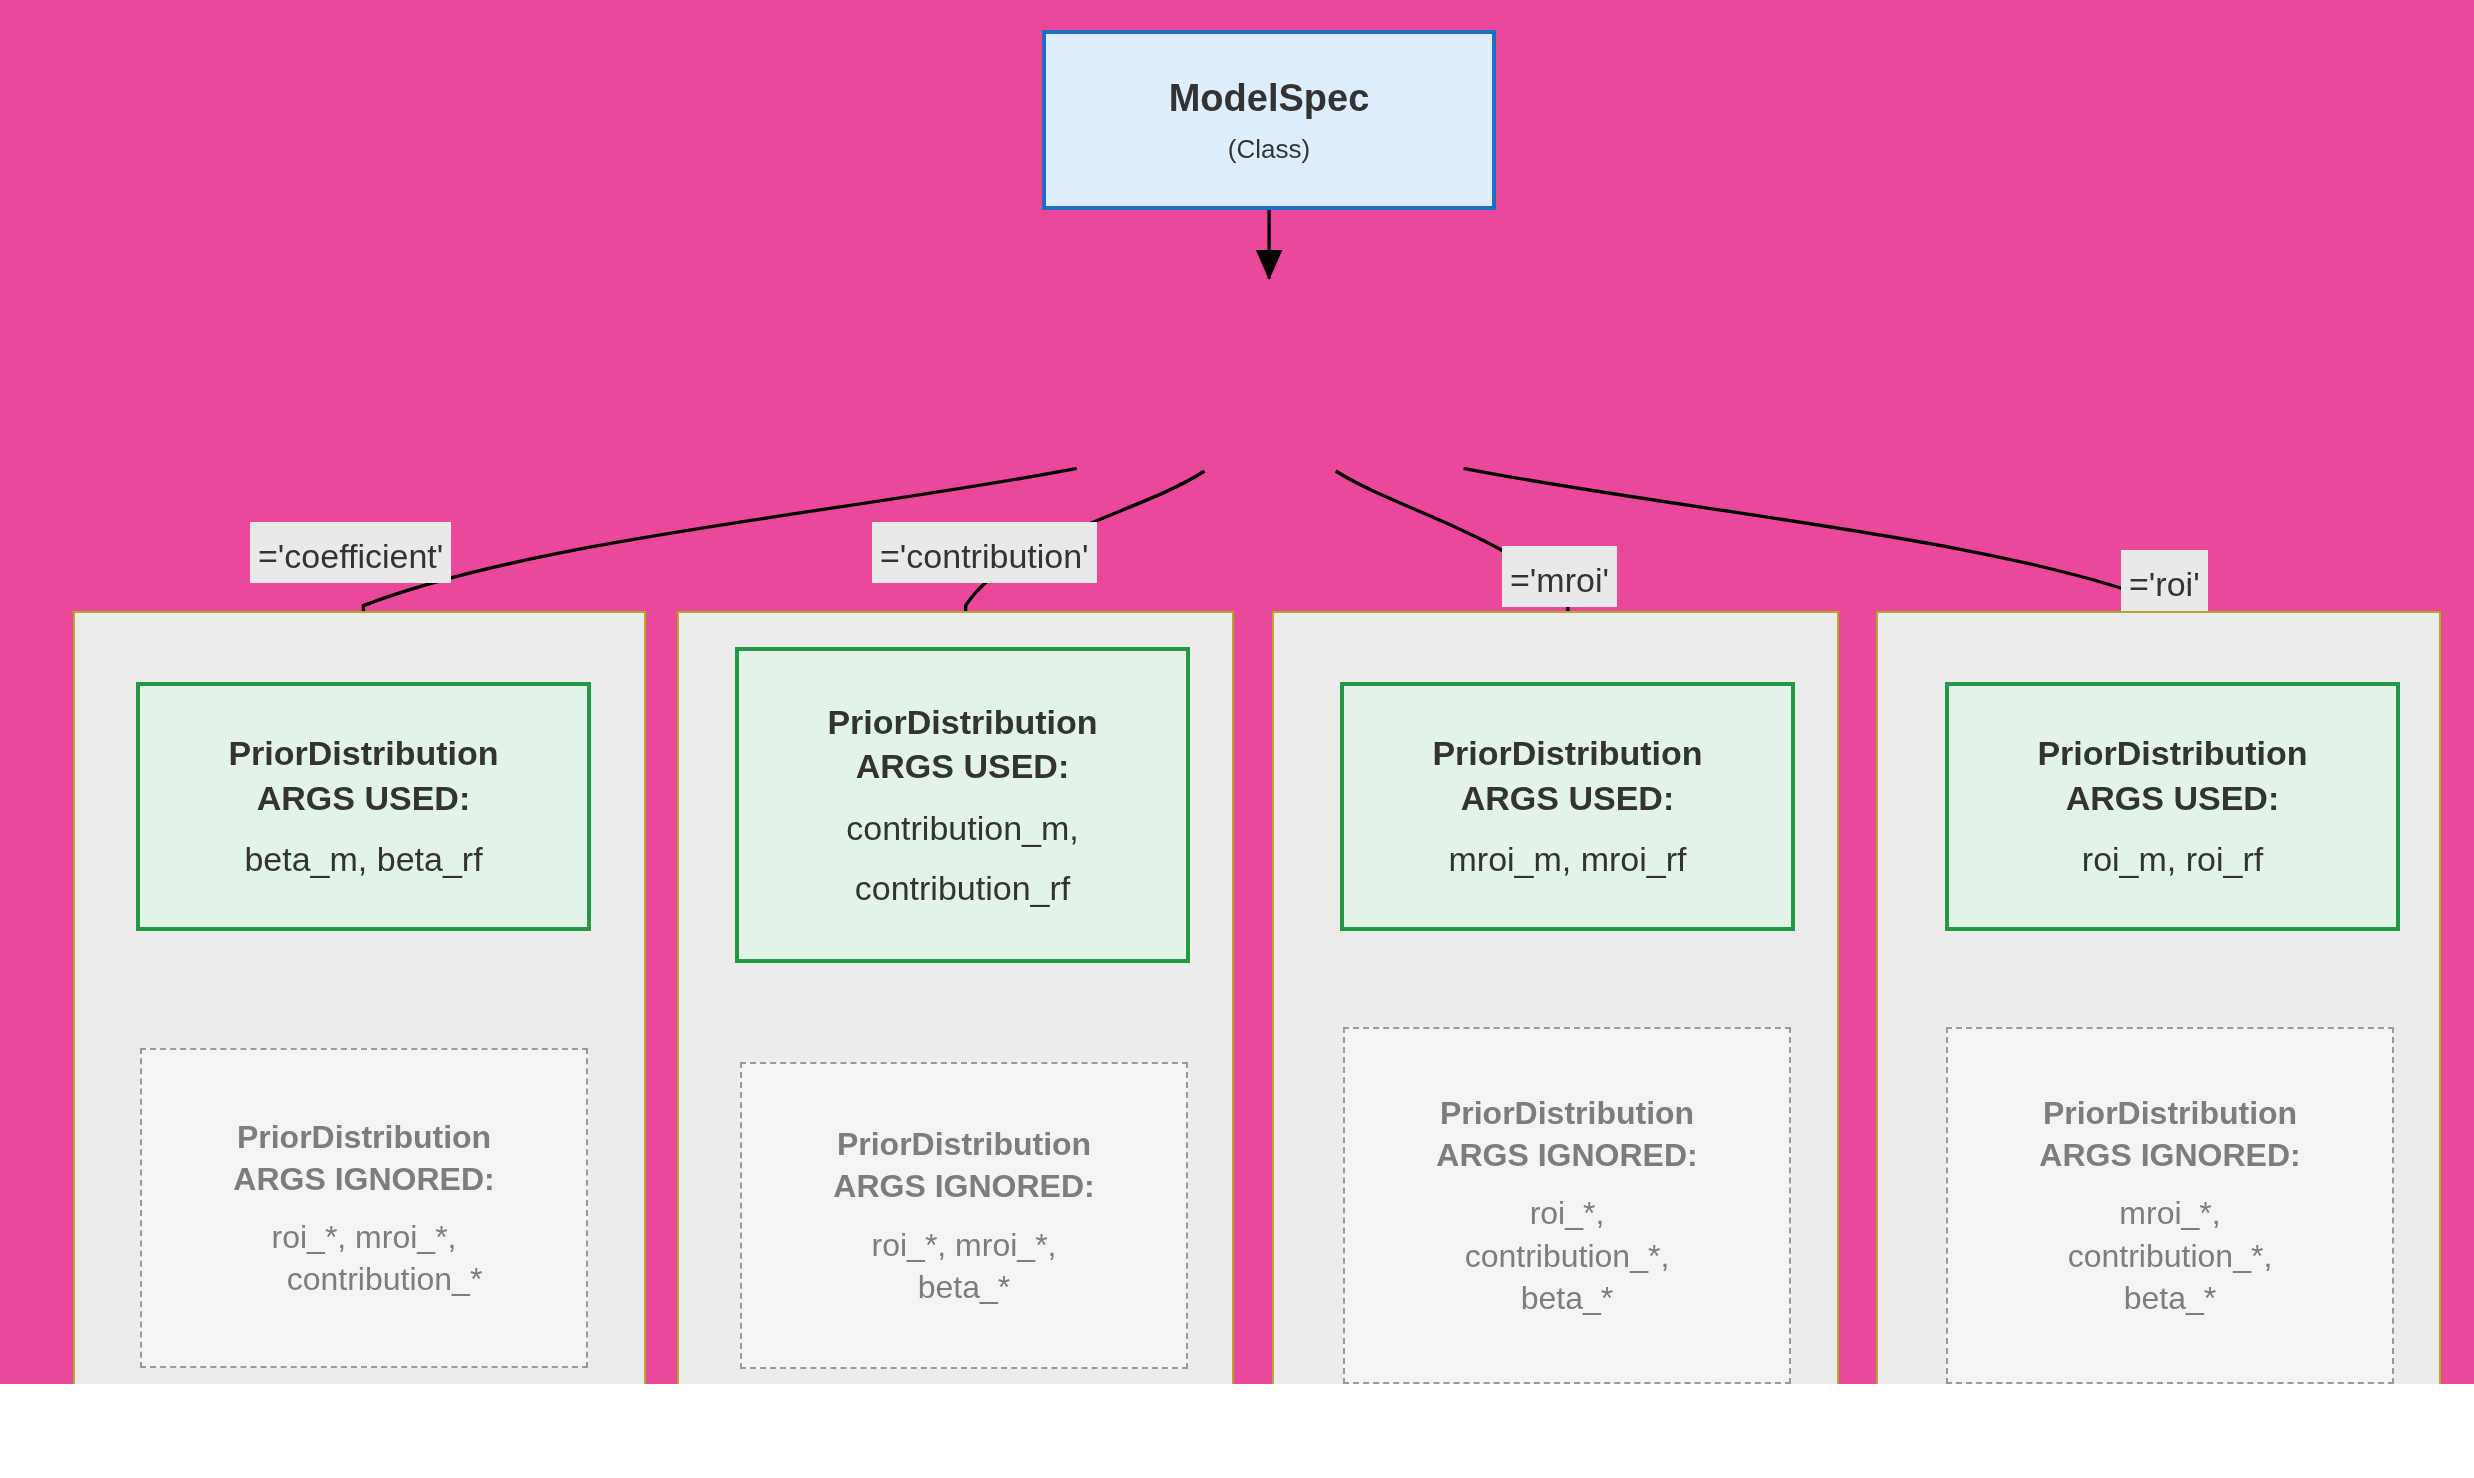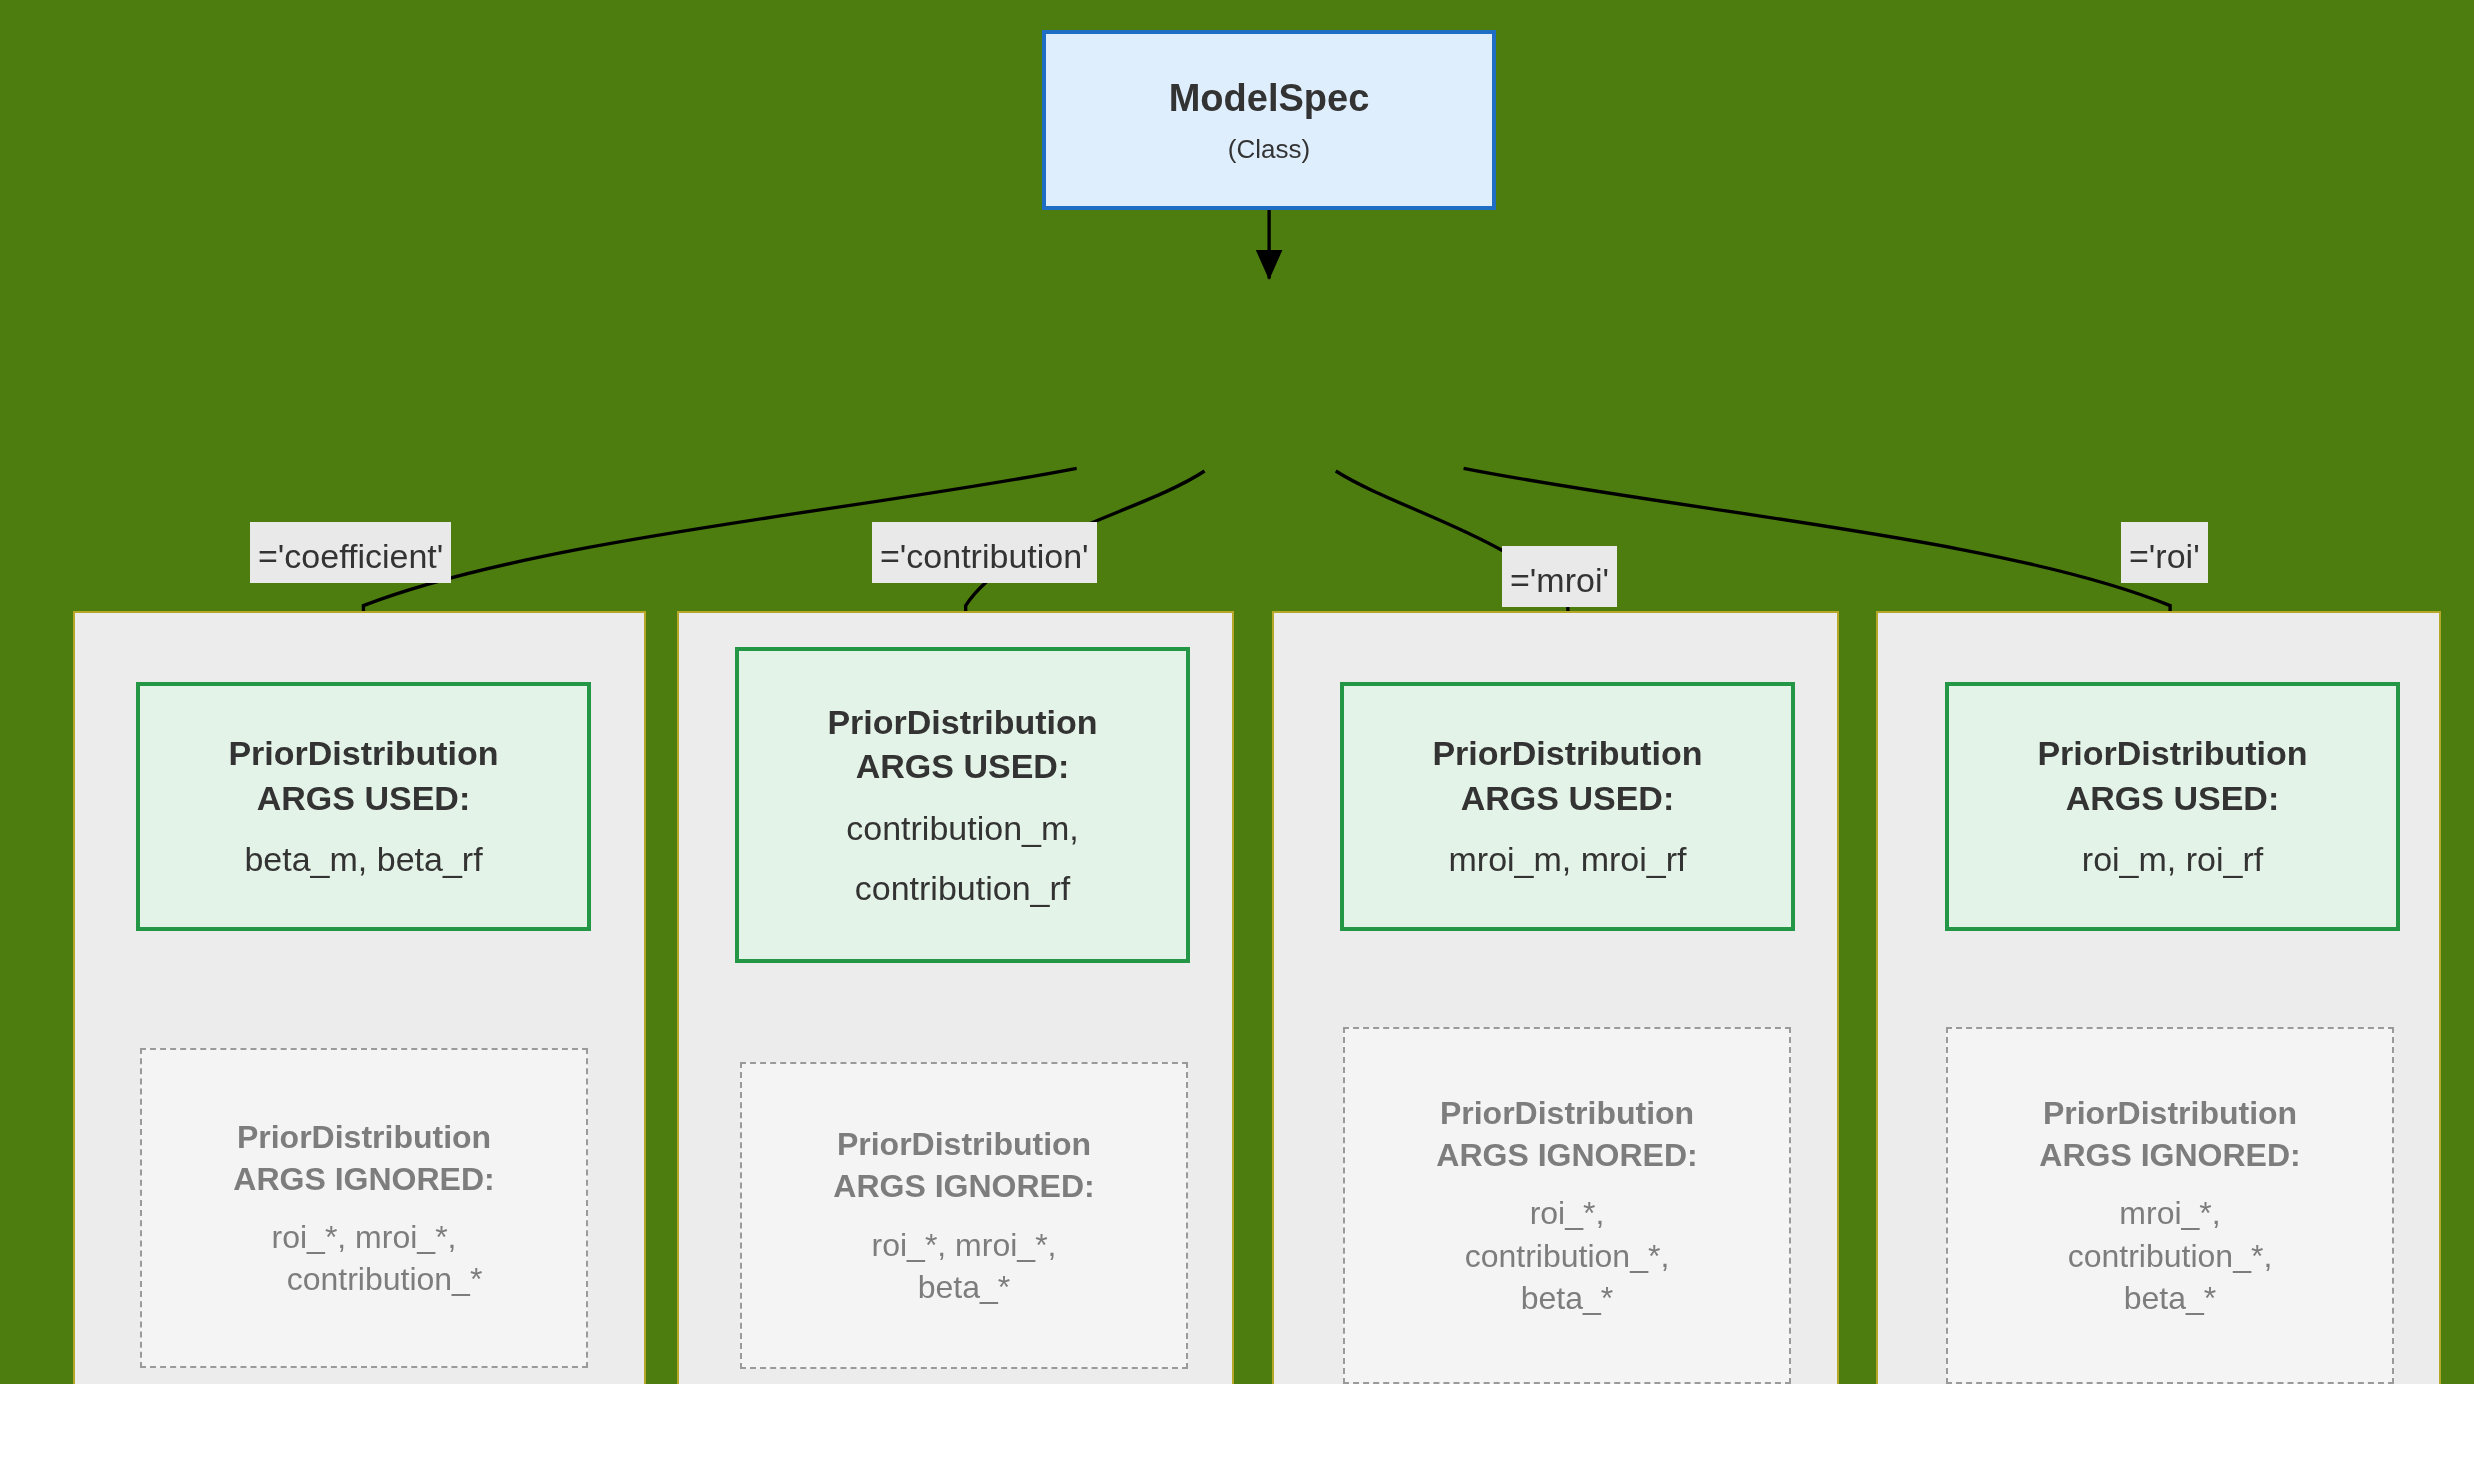--- a/index.html
+++ b/index.html
@@ -8,21 +8,21 @@
     background: #ffffff;
   }
   body {
     font-family: "Liberation Sans", sans-serif;
     color: #333333;
   }
   #canvas {
     position: relative;
     width: 2475px;
     height: 1384px;
-    background: #4d7c0f;
+    background: #ec4899;
     overflow: hidden;
     text-decoration: underline;
   }
   #edges {
     position: absolute;
     left: 0;
     top: 0;
     width: 2475px;
     height: 1479px;
     pointer-events: none;
@@ -184,21 +184,21 @@
 
   <div class="node-box class-node">
     <div class="title">ModelSpec</div>
     <div class="subtitle">(Class)</div>
   </div>
 
 
   <div class="edge-label" style="left:250px; top:522px;">='coefficient'</div>
   <div class="edge-label" style="left:872px; top:522px;">='contribution'</div>
   <div class="edge-label" style="left:1502px; top:522px;margin-top:24px;">='mroi'</div>
-  <div class="edge-label" style="left:2121px; top:522px;">='roi'</div>
+  <div class="edge-label" style="left:2121px; top:550px;">='roi'</div>
 
   <div class="subgraph" style="left:73px; width:573px;"></div>
 
   <div class="used-box" style="left:136px; top:682px; width:455px; height:249px;">
     <div class="hdr">PriorDistribution</div>
     <div class="hdr">ARGS USED:</div>
     <div class="args">beta_m, beta_rf</div>
   </div>
 
   <div class="ignored-box" style="left:140px; top:1048px; width:448px; height:320px;">

